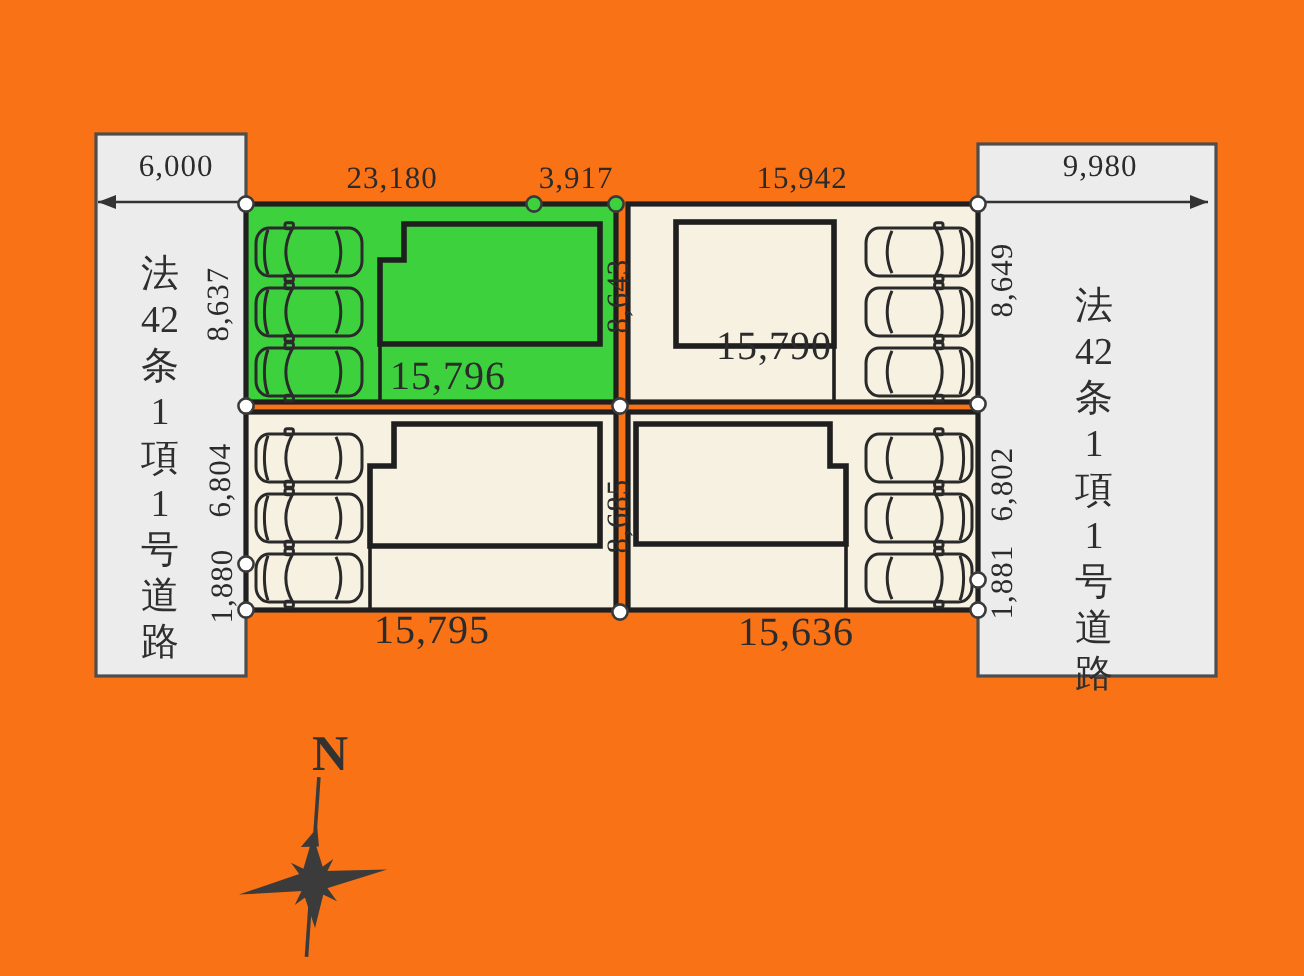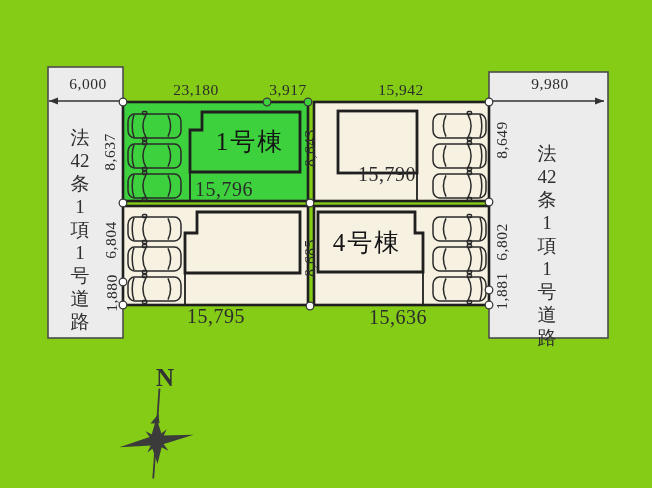--- a/index.html
+++ b/index.html
@@ -1,16 +1,16 @@
 <!DOCTYPE html>
 <html><head>
 <meta charset="utf-8">
 <style>
   html,body{margin:0;padding:0;background:#fff;}
-  #stage{position:relative;width:652px;height:488px;background:#84cc16;overflow:hidden;
+  #stage{position:relative;width:652px;height:488px;background:#f97316;overflow:hidden;
          font-family:"Liberation Serif","DejaVu Serif",serif;}
   #plan-svg{position:absolute;left:0;top:0;}
   .f-road{fill:var(--road);stroke:#4d4d4d;stroke-width:1.6;}
   .f-green{fill:var(--green);stroke:#1f1f1f;stroke-width:2.6;}
   .f-cream{fill:var(--cream);stroke:#1f1f1f;stroke-width:2.6;}
   .house{fill:none;stroke:#1f1f1f;stroke-width:2.8;stroke-linejoin:miter;}
   .conn{stroke:#1f1f1f;stroke-width:1.8;}
   .dimline{stroke:#333;stroke-width:1.3;}
   .marker{stroke:#3a3a3a;stroke-width:1.3;fill:#fff;}
   .marker.green{fill:var(--green);}
@@ -136,22 +136,20 @@
 
   <div class="lbl rot" style="left:110px;top:152px">8,637</div>
   <div class="lbl rot" style="left:111px;top:240px">6,804</div>
   <div class="lbl rot" style="left:112px;top:293px">1,880</div>
   <div class="lbl rot" style="left:310px;top:148px">8,643</div>
   <div class="lbl rot" style="left:310px;top:258px">8,685</div>
   <div class="lbl rot" style="left:502px;top:140px">8,649</div>
   <div class="lbl rot" style="left:502px;top:242px">6,802</div>
   <div class="lbl rot" style="left:502px;top:291px">1,881</div>
 
-  <div class="lbl lotname" style="left:250px;top:141px">1号棟</div>
-  <div class="lbl lotname" style="left:367px;top:242px">4号棟</div>
 
   <div class="lbl inner-dim" style="left:224px;top:189px">15,796</div>
   <div class="lbl inner-dim" style="left:387px;top:174px">15,790</div>
   <div class="lbl inner-dim" style="left:216px;top:316px">15,795</div>
   <div class="lbl inner-dim" style="left:398px;top:317px">15,636</div>
 
   <div class="vroad" style="left:58px;top:126px">
       <div class="vchar">法</div>
       <div class="vchar">42</div>
       <div class="vchar">条</div>

